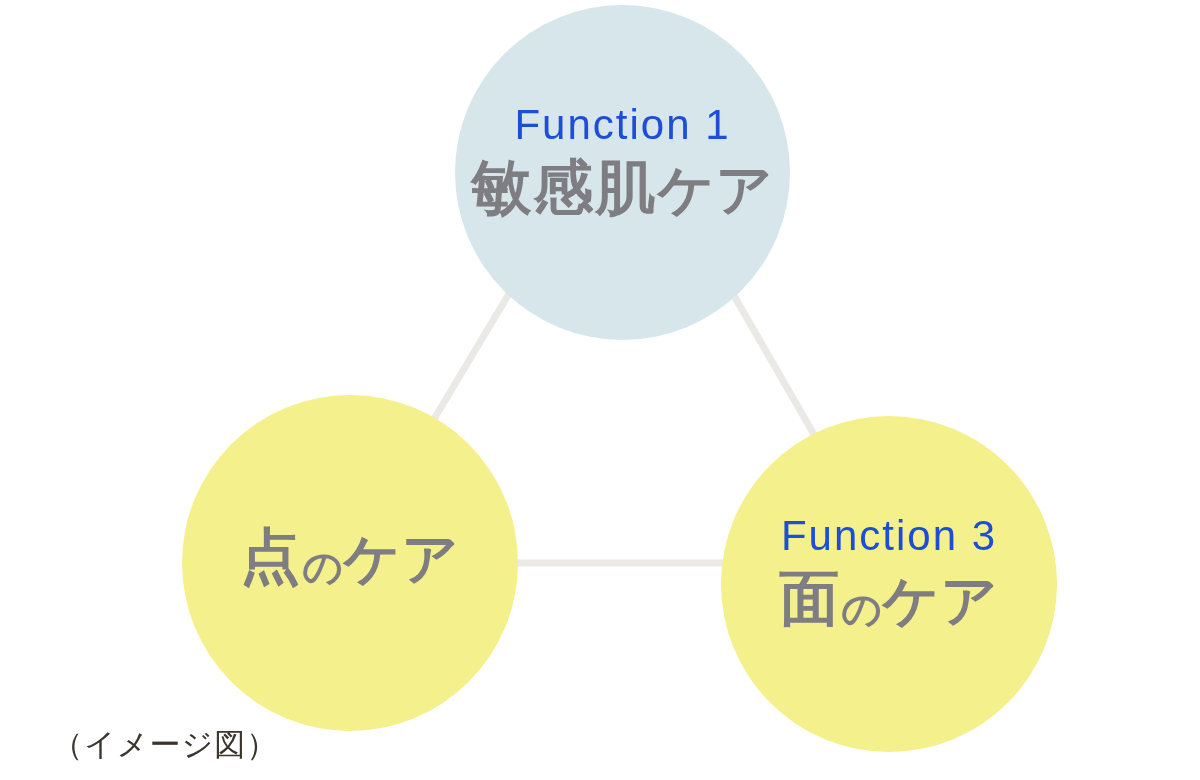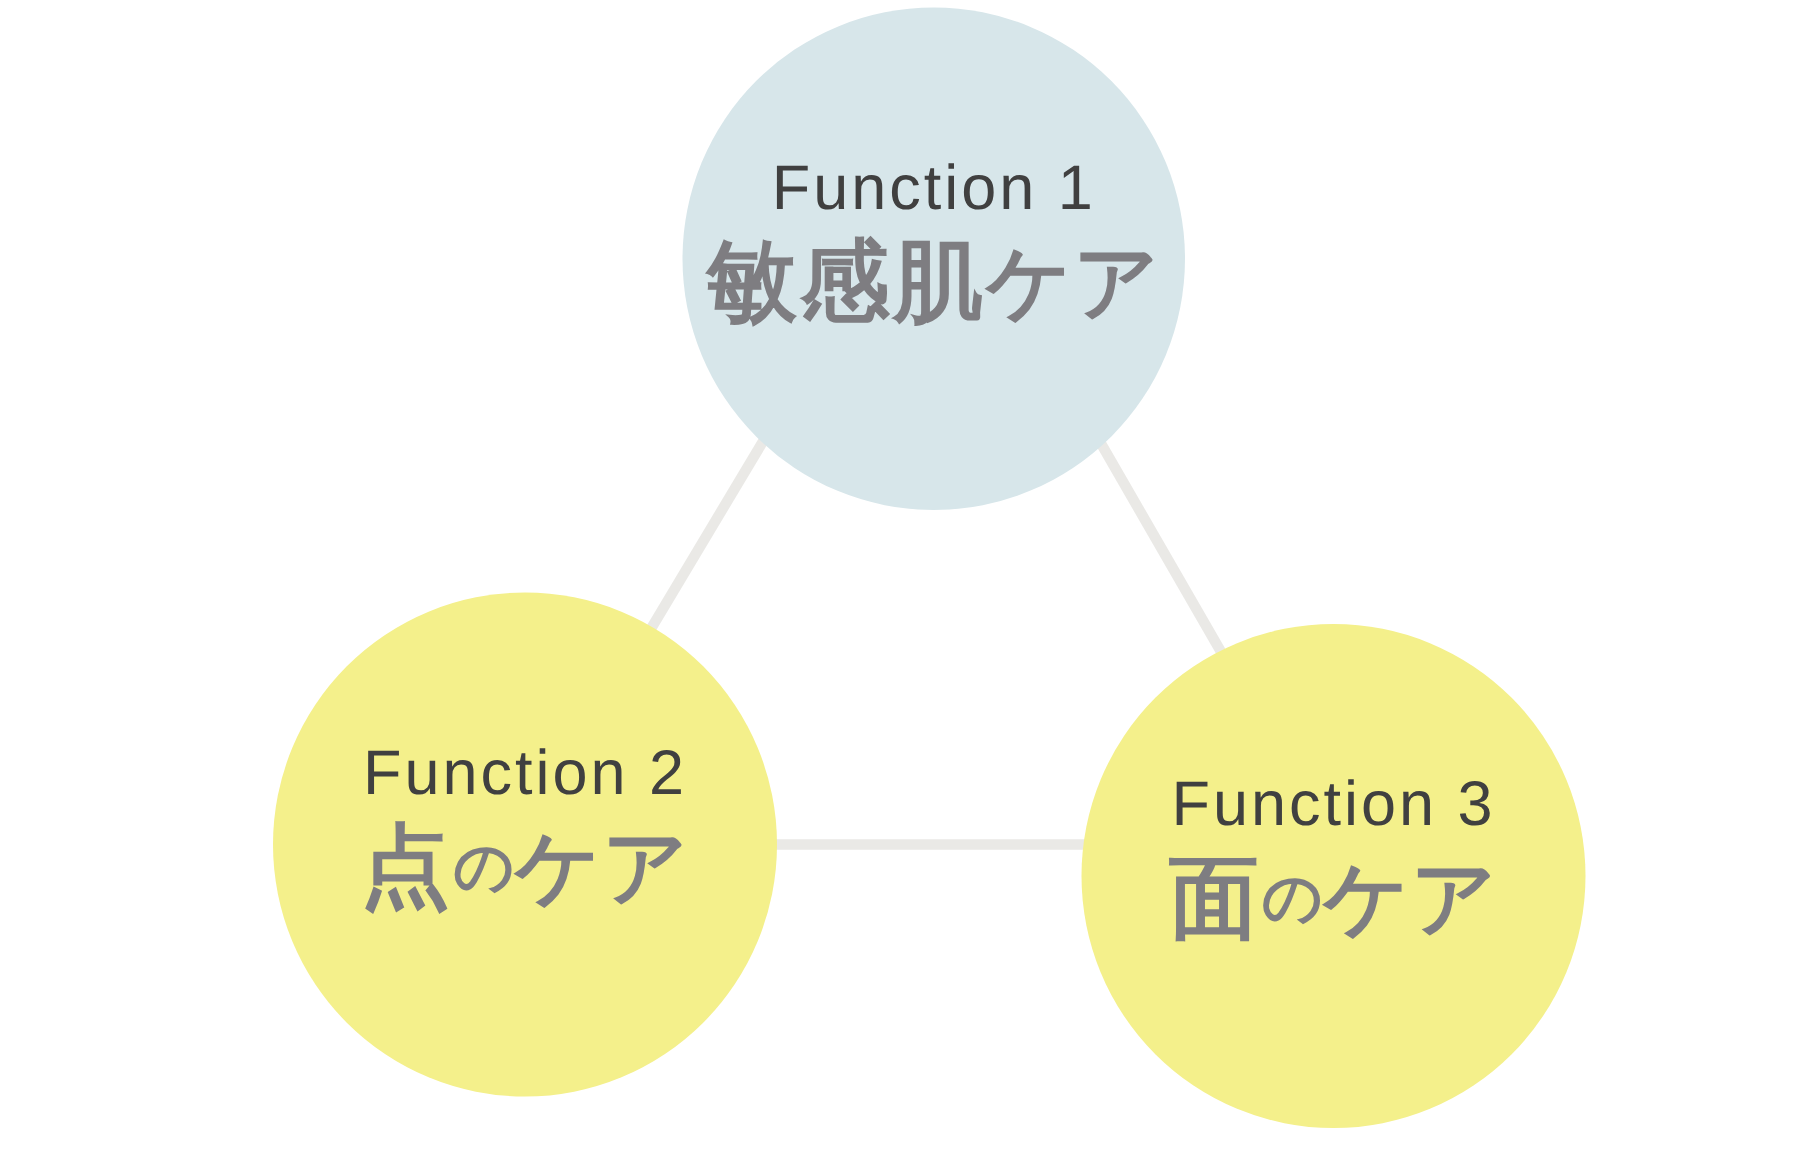--- a/index.html
+++ b/index.html
@@ -55,26 +55,26 @@
     display: flex;
     flex-direction: column;
     align-items: center;
     transform: translateY(-12px);
   }
   .fn-label {
     font-size: 42px;
     line-height: 1;
     letter-spacing: 2px;
     font-weight: 400;
-    color: #404040;
+    color: #1d4ed8;
     white-space: nowrap;
   }
   .jp-line {
     display: flex;
-    align-items: center;
+    align-items: flex-end;
     margin-top: 12px;
     line-height: 1;
     font-weight: 700;
     color: #7e7d81;
     white-space: nowrap;
   }
   .jp-main {
     font-size: 60px;
     letter-spacing: 2px;
     line-height: 1;
@@ -118,34 +118,34 @@
       <div class="jp-line">
         <span class="jp-main">敏感肌</span>
         <span class="jp-no"></span>
         <span class="jp-kana">ケア</span>
       </div>
     </div>
   </div>
 
   <div class="circle circle-left">
     <div class="circle-inner">
-      <div class="fn-label">Function 2</div>
       <div class="jp-line">
         <span class="jp-main">点</span>
         <span class="jp-no">の</span>
         <span class="jp-kana">ケア</span>
       </div>
     </div>
   </div>
 
   <div class="circle circle-right">
     <div class="circle-inner">
       <div class="fn-label">Function 3</div>
       <div class="jp-line">
         <span class="jp-main">面</span>
         <span class="jp-no">の</span>
         <span class="jp-kana">ケア</span>
       </div>
     </div>
   </div>
 
+  <div class="caption">（イメージ図）</div>
 
 </div>
 
 </body></html>

